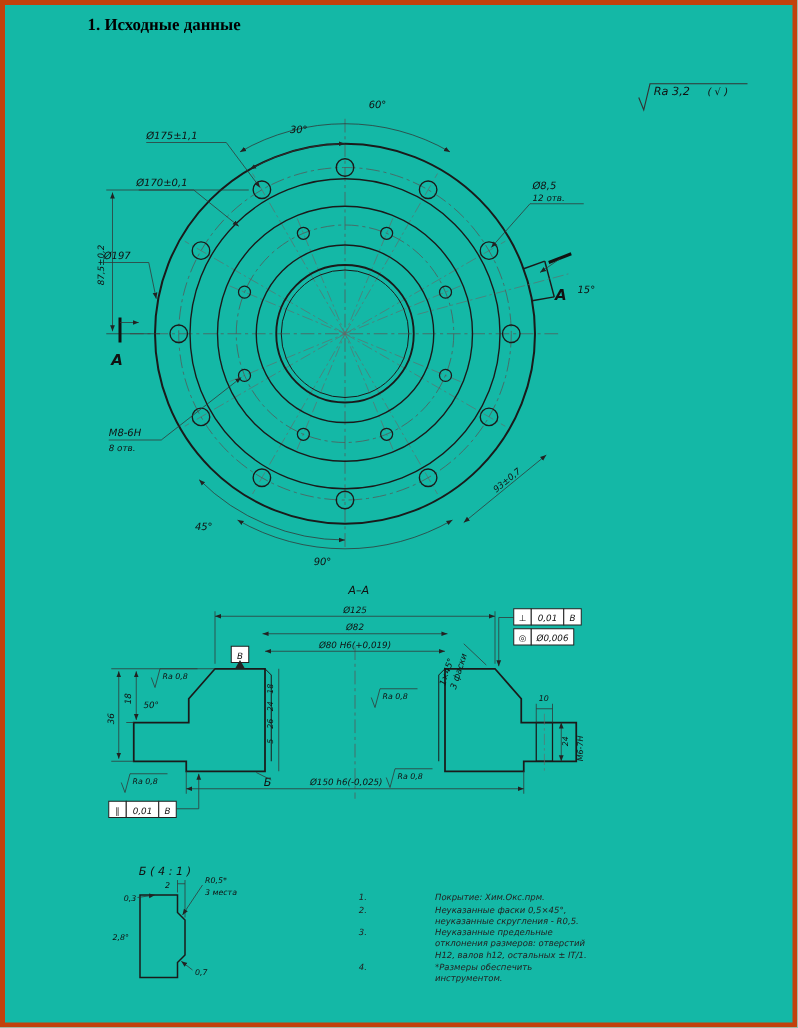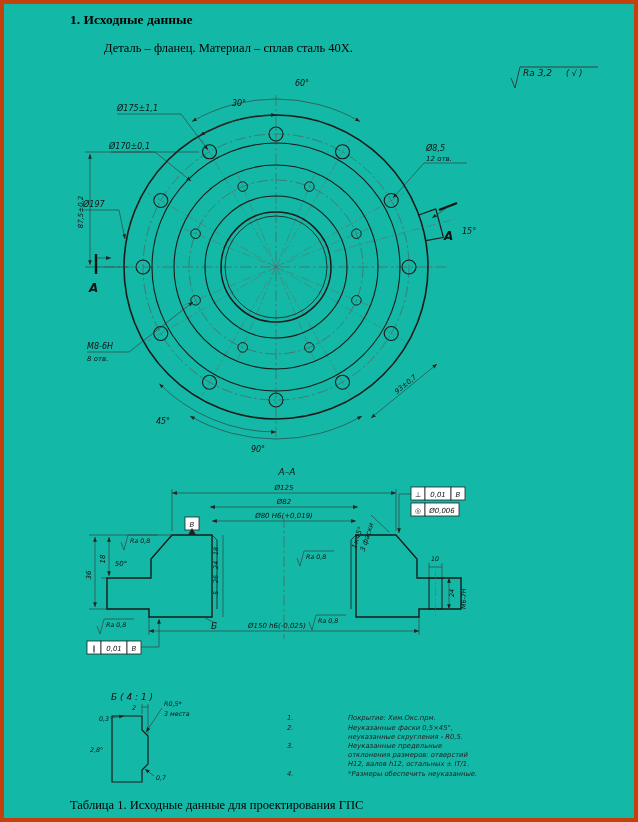--- a/index.html
+++ b/index.html
@@ -22,21 +22,20 @@
   .note-row{display:flex;margin-bottom:1px;}
   .note-n{width:13px;flex:none;}
   .note-t{flex:1;padding-left:48px;}
 </style>
 </head>
 <body>
 
 <div class="page">
 
   <div class="abs heading" style="left:66px;top:8px;">1. Исходные данные</div>
-  <div class="abs intro" style="left:100px;top:37px;">Деталь – фланец. Материал – сплав сталь 40Х.</div>
 
   <svg class="abs" style="left:502px;top:58px;" width="110" height="32">
     <path d="M5,16 l4,10 l5,-21 h78" class="thin" style="stroke-width:.9"></path>
     <text x="17" y="14" class="t9">Ra 3,2</text>
     <text x="60" y="14" class="t8">( √ )</text>
   </svg>
 
   <svg class="abs" style="left:55px;top:58px;" width="440" height="402">
     <defs>
       <pattern id="hx" patternUnits="userSpaceOnUse" width="5.5" height="5.5" patternTransform="rotate(45)">
@@ -316,19 +315,18 @@
     <div class="note-row">
       <span class="note-n">2.</span>
       <span class="note-t">Неуказанные фаски 0,5×45°, неуказанные скругления - R0,5.</span>
     </div>
     <div class="note-row">
       <span class="note-n">3.</span>
       <span class="note-t">Неуказанные предельные отклонения размеров: отверстий H12, валов h12, остальных ± IT/1.</span>
     </div>
     <div class="note-row">
       <span class="note-n">4.</span>
-      <span class="note-t">*Размеры обеспечить неуказанные.</span>
+      <span class="note-t">*Размеры обеспечить инструментом.</span>
     </div>
   </div>
 
-  <div class="abs caption" style="left:66px;top:794px;">Таблица 1. Исходные данные для проектирования ГПС</div>
 
 </div>
 
 </body></html>

